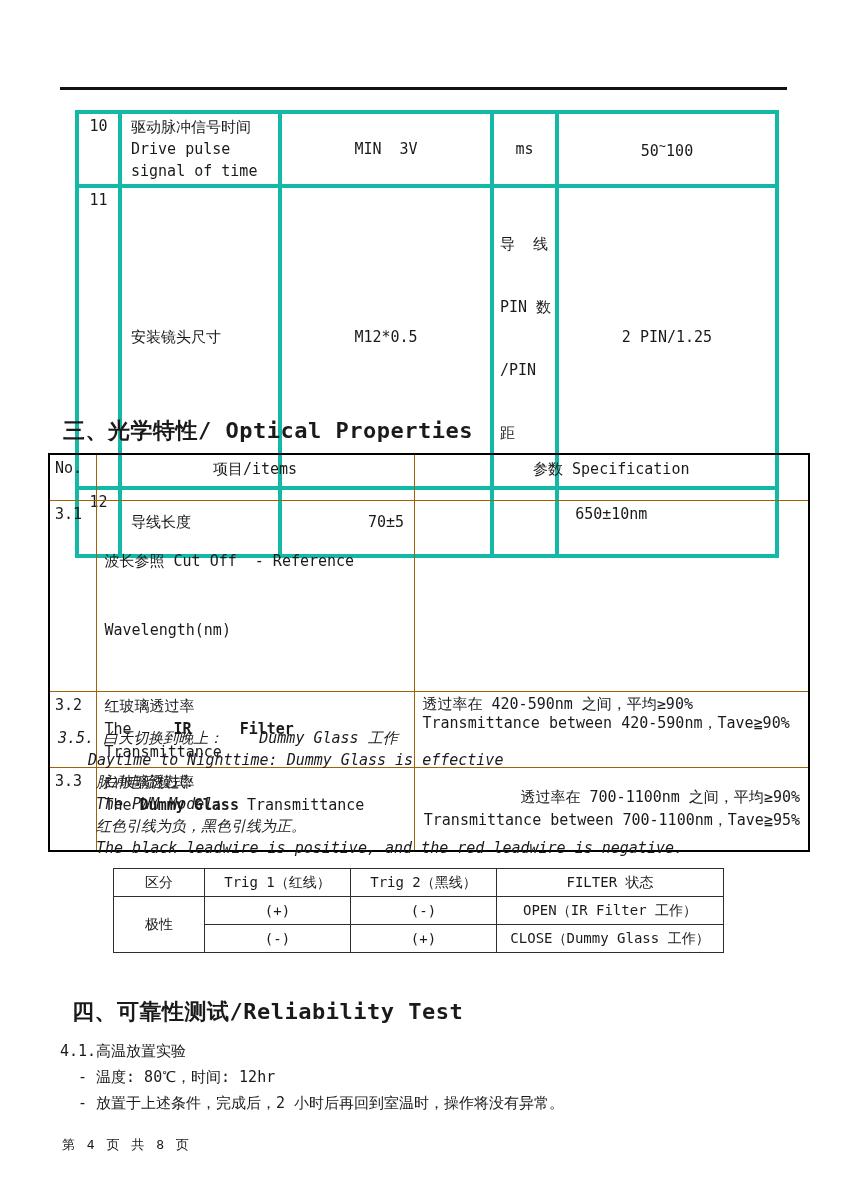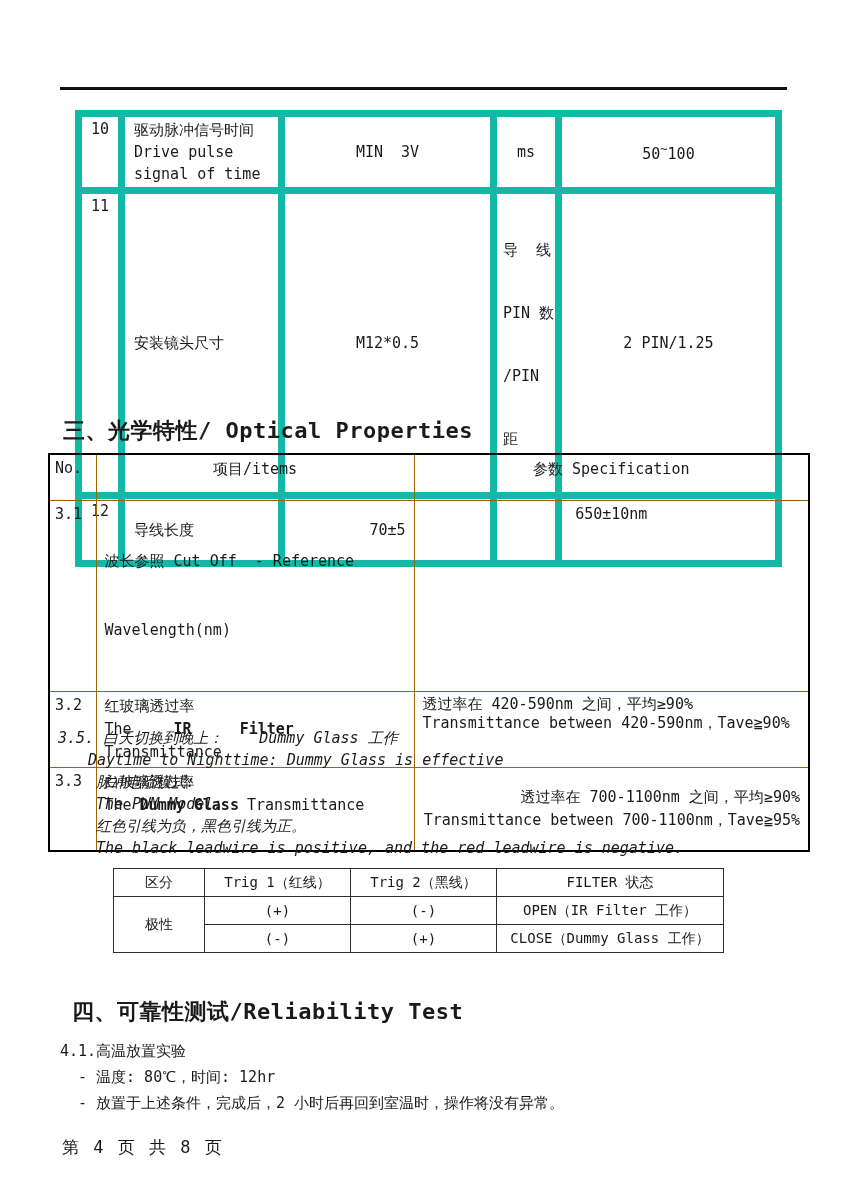--- a/index.html
+++ b/index.html
@@ -13,21 +13,21 @@
 
   
   .top-rule { left:60px; top:87px; width:727px; height:3px; background:#121212; }
 
   
   table { border-collapse:collapse; table-layout:fixed; }
   td,th { overflow:hidden; }
 
   
   #electrical { left:75px; top:110px; width:700px; font-size:15px; }
-  #electrical td { border:7px solid #14b8a6; }
+  #electrical td { border:4px solid #14b8a6; }
   #electrical .no   { vertical-align:top; text-align:center; padding-top:3px; }
   #electrical .item { text-align:left; padding:2px 6px 2px 9px; line-height:22px; }
   #electrical .item.top { vertical-align:top; }
   #electrical .item.mid { vertical-align:middle; }
   #electrical .val,
   #electrical .spec { text-align:center; vertical-align:middle; white-space:pre; }
   #electrical .unit { text-align:center; vertical-align:middle; white-space:pre; }
   #electrical .unit.multiline { text-align:left; vertical-align:top; padding:4px 4px 0 6px; line-height:21px; }
   sup.tilde { font-size:12px; }
 
@@ -58,21 +58,21 @@
   
   #polarity { left:113px; top:868px; width:610px; font-size:14px; }
   #polarity td { border:1px solid #2e2e2e; text-align:center; vertical-align:middle; height:25px; white-space:pre; }
 
   
   #rel-lines { left:60px; top:1038px; font-size:15px; line-height:26px; }
   #rel-lines div { white-space:pre; }
   .ind-dash { margin-left:18px; }
 
   
-  .footer { left:62px; top:1136px; font-size:17px; letter-spacing:2px; white-space:pre; }
+  .footer { left:62px; top:1136px; font-size:13px; letter-spacing:2px; white-space:pre; }
 </style>
 </head>
 <body>
 
 <div class="abs top-rule"></div>
 
 <table id="electrical" class="abs">
   <colgroup>
     <col style="width:43px">
       <col style="width:160px">

